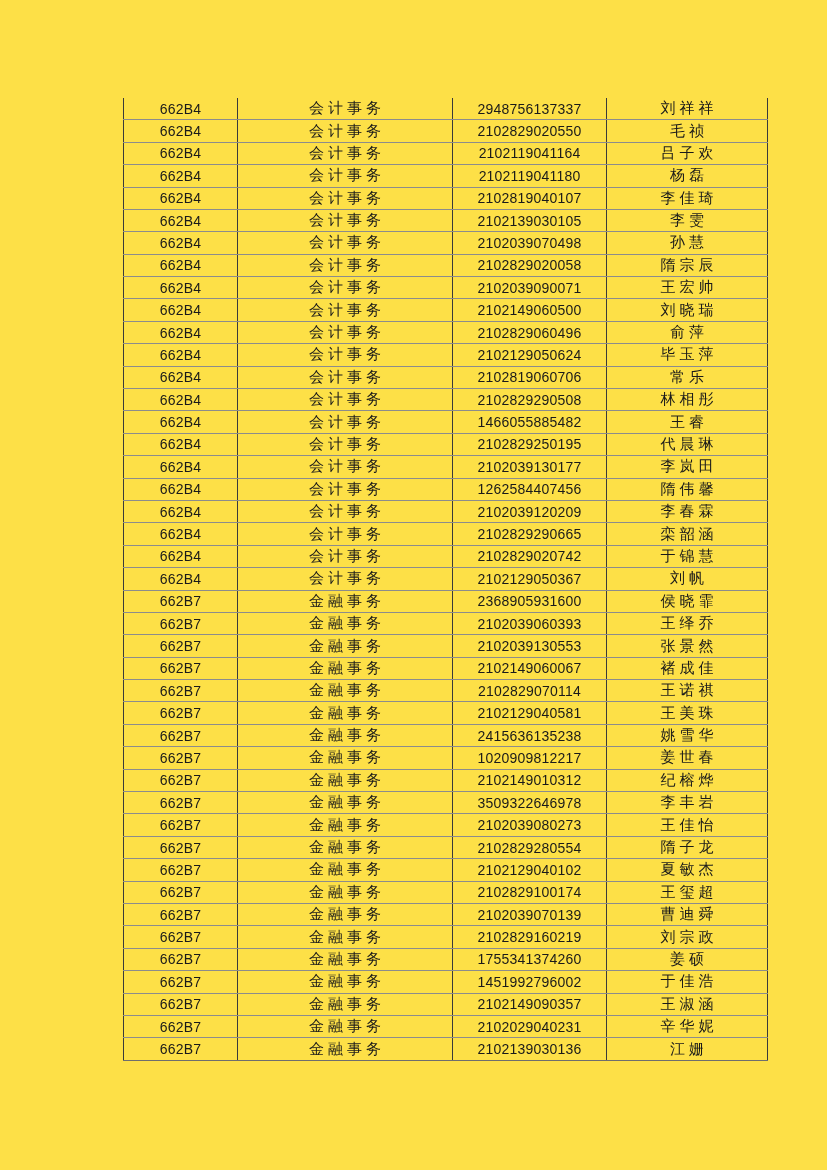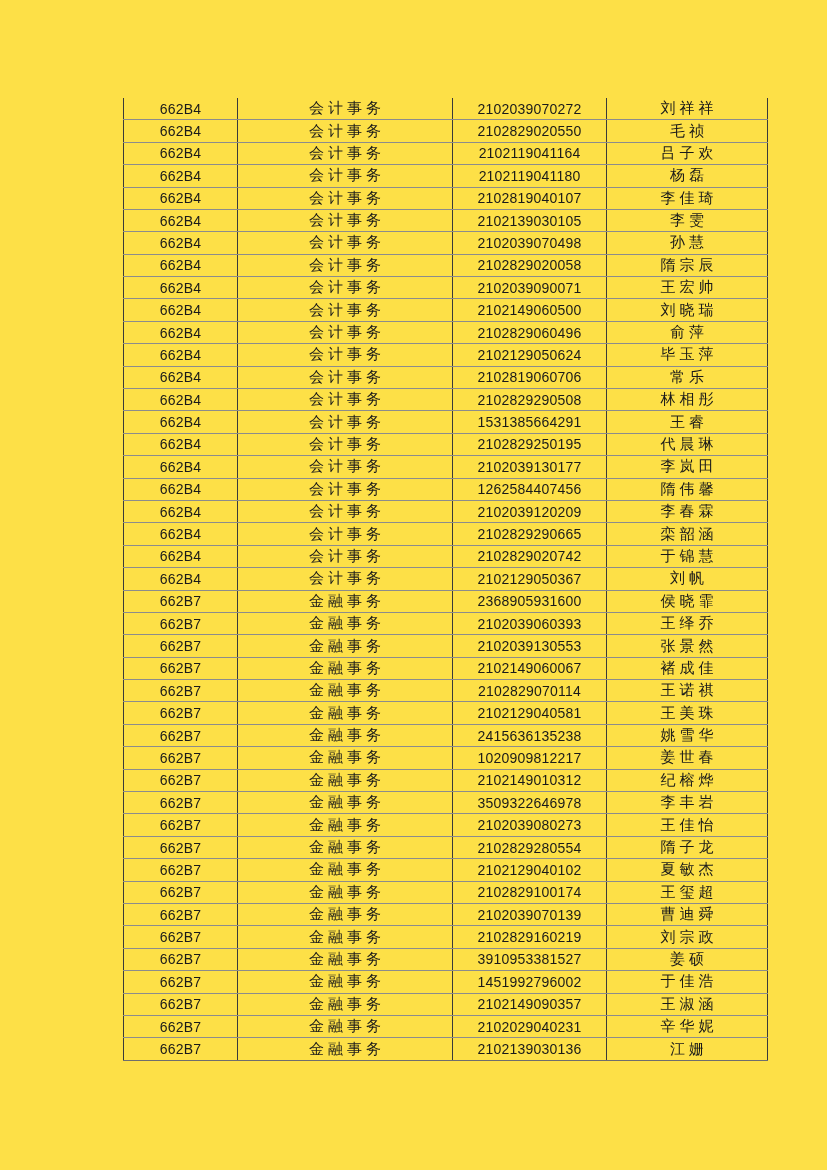--- a/index.html
+++ b/index.html
@@ -61,21 +61,21 @@
     <colgroup>
       <col style="width:114px">
       <col style="width:215px">
       <col style="width:154px">
       <col style="width:161px">
     </colgroup>
     <tbody>
         <tr>
           <td class="c0">662B4</td>
           <td class="c1">会计事务</td>
-          <td class="c2">2102039070272</td>
+          <td class="c2">2948756137337</td>
           <td class="c3">刘祥祥</td>
         </tr>
         <tr>
           <td class="c0">662B4</td>
           <td class="c1">会计事务</td>
           <td class="c2">2102829020550</td>
           <td class="c3">毛祯</td>
         </tr>
         <tr>
           <td class="c0">662B4</td>
@@ -145,21 +145,21 @@
         </tr>
         <tr>
           <td class="c0">662B4</td>
           <td class="c1">会计事务</td>
           <td class="c2">2102829290508</td>
           <td class="c3">林相彤</td>
         </tr>
         <tr>
           <td class="c0">662B4</td>
           <td class="c1">会计事务</td>
-          <td class="c2">1531385664291</td>
+          <td class="c2">1466055885482</td>
           <td class="c3">王睿</td>
         </tr>
         <tr>
           <td class="c0">662B4</td>
           <td class="c1">会计事务</td>
           <td class="c2">2102829250195</td>
           <td class="c3">代晨琳</td>
         </tr>
         <tr>
           <td class="c0">662B4</td>
@@ -289,21 +289,21 @@
         </tr>
         <tr>
           <td class="c0">662B7</td>
           <td class="c1">金融事务</td>
           <td class="c2">2102829160219</td>
           <td class="c3">刘宗政</td>
         </tr>
         <tr>
           <td class="c0">662B7</td>
           <td class="c1">金融事务</td>
-          <td class="c2">3910953381527</td>
+          <td class="c2">1755341374260</td>
           <td class="c3">姜硕</td>
         </tr>
         <tr>
           <td class="c0">662B7</td>
           <td class="c1">金融事务</td>
           <td class="c2">1451992796002</td>
           <td class="c3">于佳浩</td>
         </tr>
         <tr>
           <td class="c0">662B7</td>

